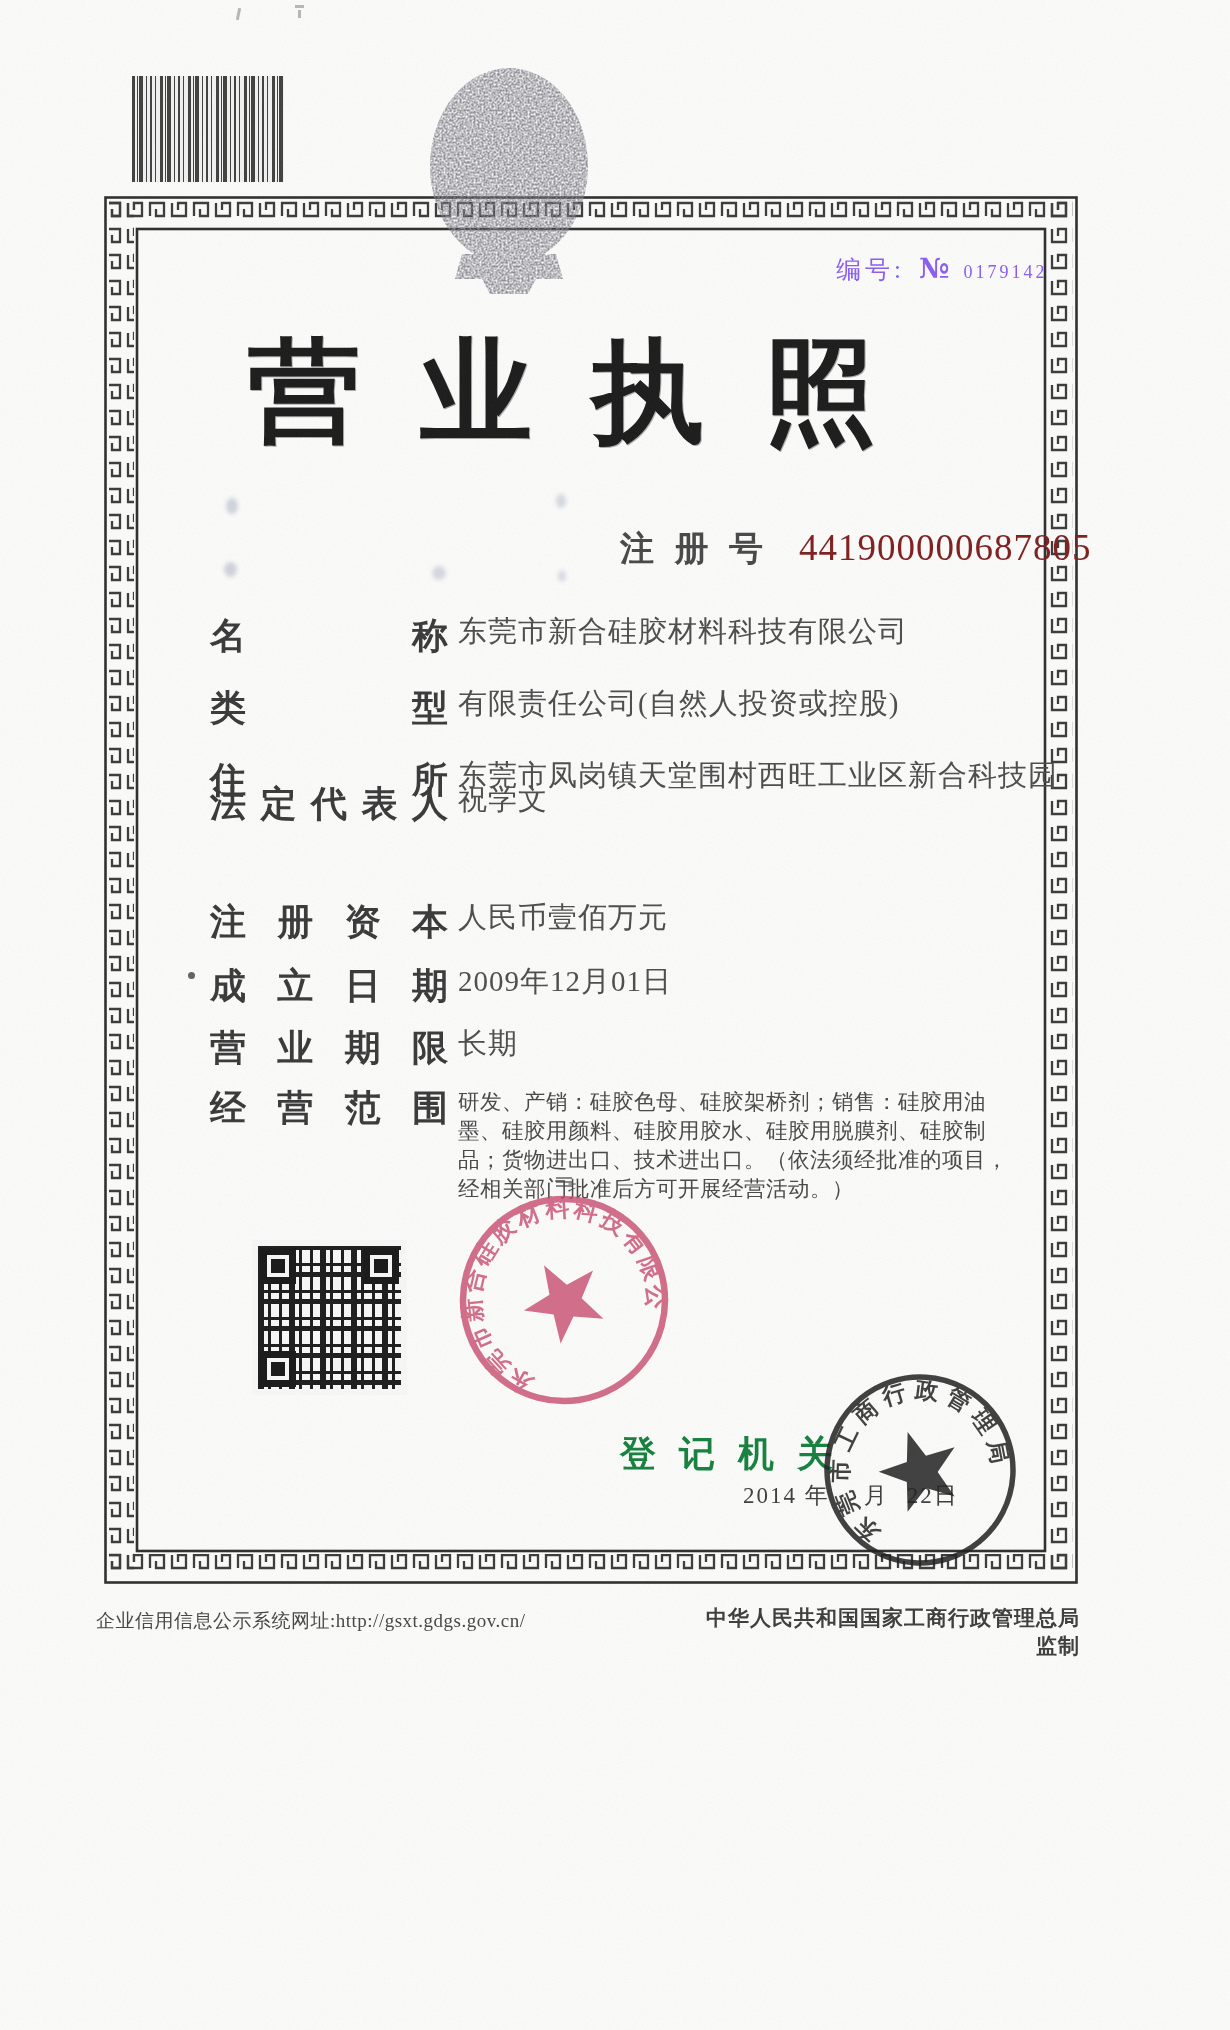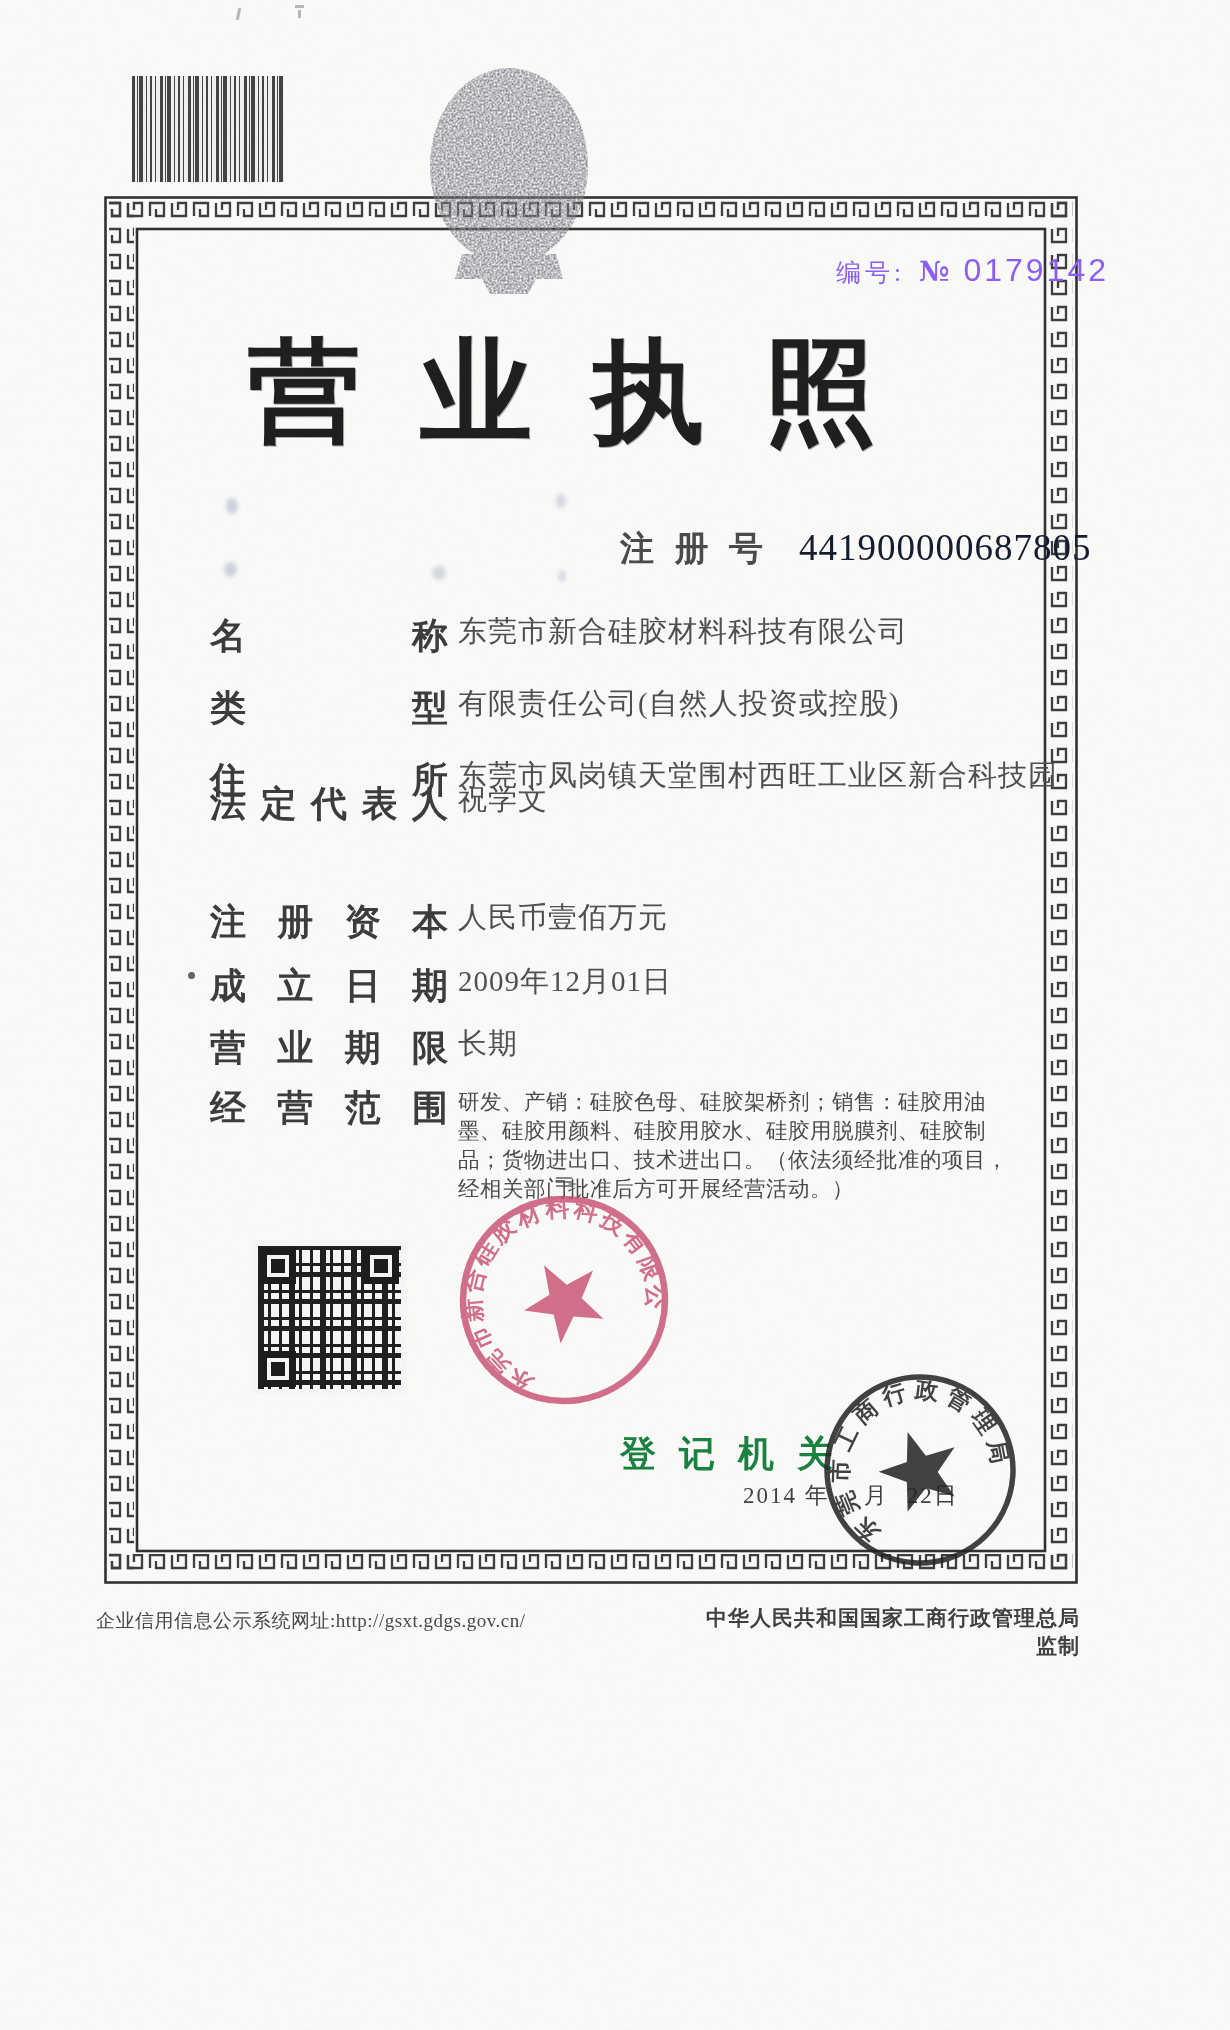--- a/index.html
+++ b/index.html
@@ -27,38 +27,38 @@
   
   .frame{left:104px;top:196px;z-index:5;}
 
   
   .serial{
     left:836px;top:252px;z-index:20;display:flex;align-items:baseline;gap:14px;
     color:#8b5cf6;
   }
   .serial .lbl{font-size:25px;letter-spacing:4px;}
   .serial .nomark{font-size:28px;font-weight:700;font-family:"DejaVu Serif",serif;}
-  .serial .num{font-size:32px;font-family:Liberation Sans, sans-serif;letter-spacing:3px;}
+  .serial .num{font-size:18px;font-family:Liberation Serif, serif;letter-spacing:3px;}
 
   
   .title{
     left:248px;top:330px;z-index:20;
     font-family:"Liberation Sans",sans-serif;font-weight:900;
     font-size:112px;line-height:1.1;letter-spacing:60px;color:#1a1a1a;
     text-shadow:1px 1px 0 rgba(20,20,20,.35);
     white-space:nowrap;
   }
 
   
   .regno{
     left:620px;top:526px;z-index:20;display:flex;align-items:baseline;gap:30px;
     color:#474747;
   }
   .regno .lbl{font-size:34px;font-weight:700;letter-spacing:6px;}
-  .regno .num{font-size:37px;letter-spacing:1px;color:#0f172a;}
+  .regno .num{font-size:37px;letter-spacing:1px;color:#7f1d1d;}
 
   
   .frow{left:0;top:0;width:1230px;height:60px;z-index:20;padding-left:12px;}
   .flabel{
     position:absolute;left:210px;width:238px;
     font-size:36px;font-weight:700;color:#383838;
     text-align:justify;text-align-last:justify;
     white-space:normal;
   }
   .fvalue{

